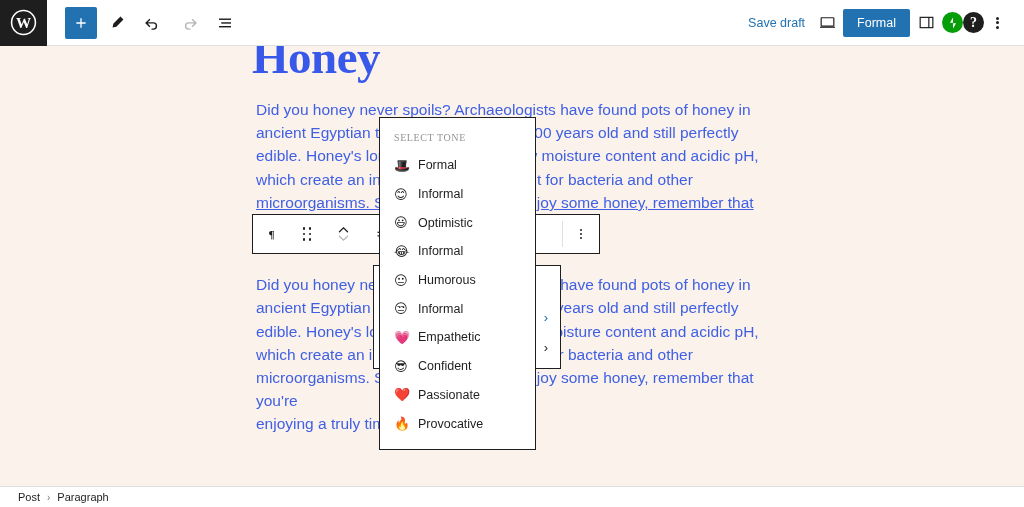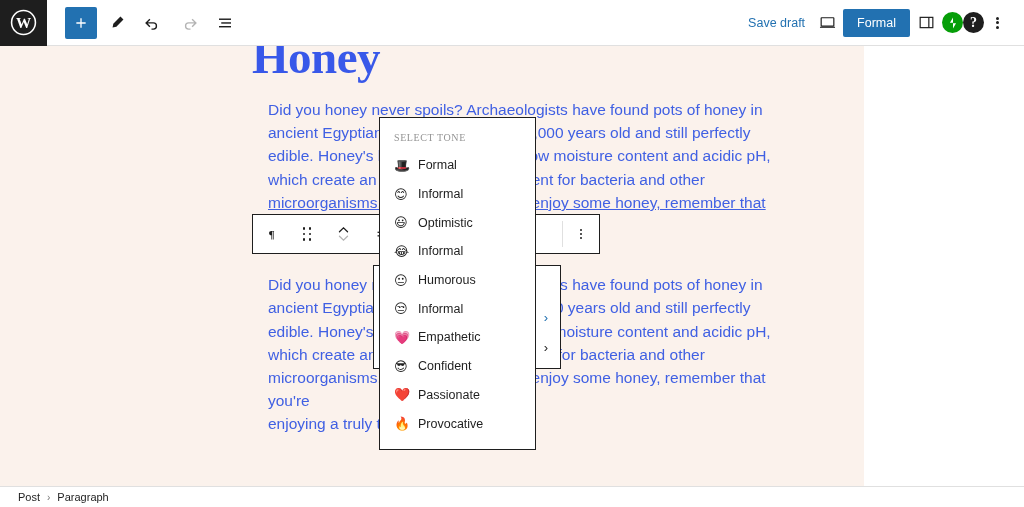--- a/index.html
+++ b/index.html
@@ -122,21 +122,21 @@
     border-radius: 50%;
     background: #1e1e1e;
     margin: 1.5px 0;
   }
   .kebab span { display: block; }
 
   
   .canvas {
     position: absolute;
     top: 46px; left: 0;
-    width: 864px; height: 440px;
+    width: 1024px; height: 440px;
     background: #fbf2ec;
     overflow: hidden;
   }
   .content {
     position: absolute;
     left: 252px;
     top: -16px;
     width: 520px;
   }
   .post-title {
@@ -145,21 +145,21 @@
     font-weight: bold;
     color: #3858e9;
     margin: 0;
     line-height: 1.15;
     letter-spacing: -0.5px;
   }
   .para {
     color: #4060e3;
     font-size: 15.5px;
     line-height: 23.2px;
-    margin: 16px;
+    margin: 4px;
     width: 520px;
   }
   .para-1 { margin-top: 14px; }
   .para-2 { margin-top: 36px; }
   .para .ul { text-decoration: underline; }
 
   
   .block-toolbar {
     position: absolute;
     left: 252px;

